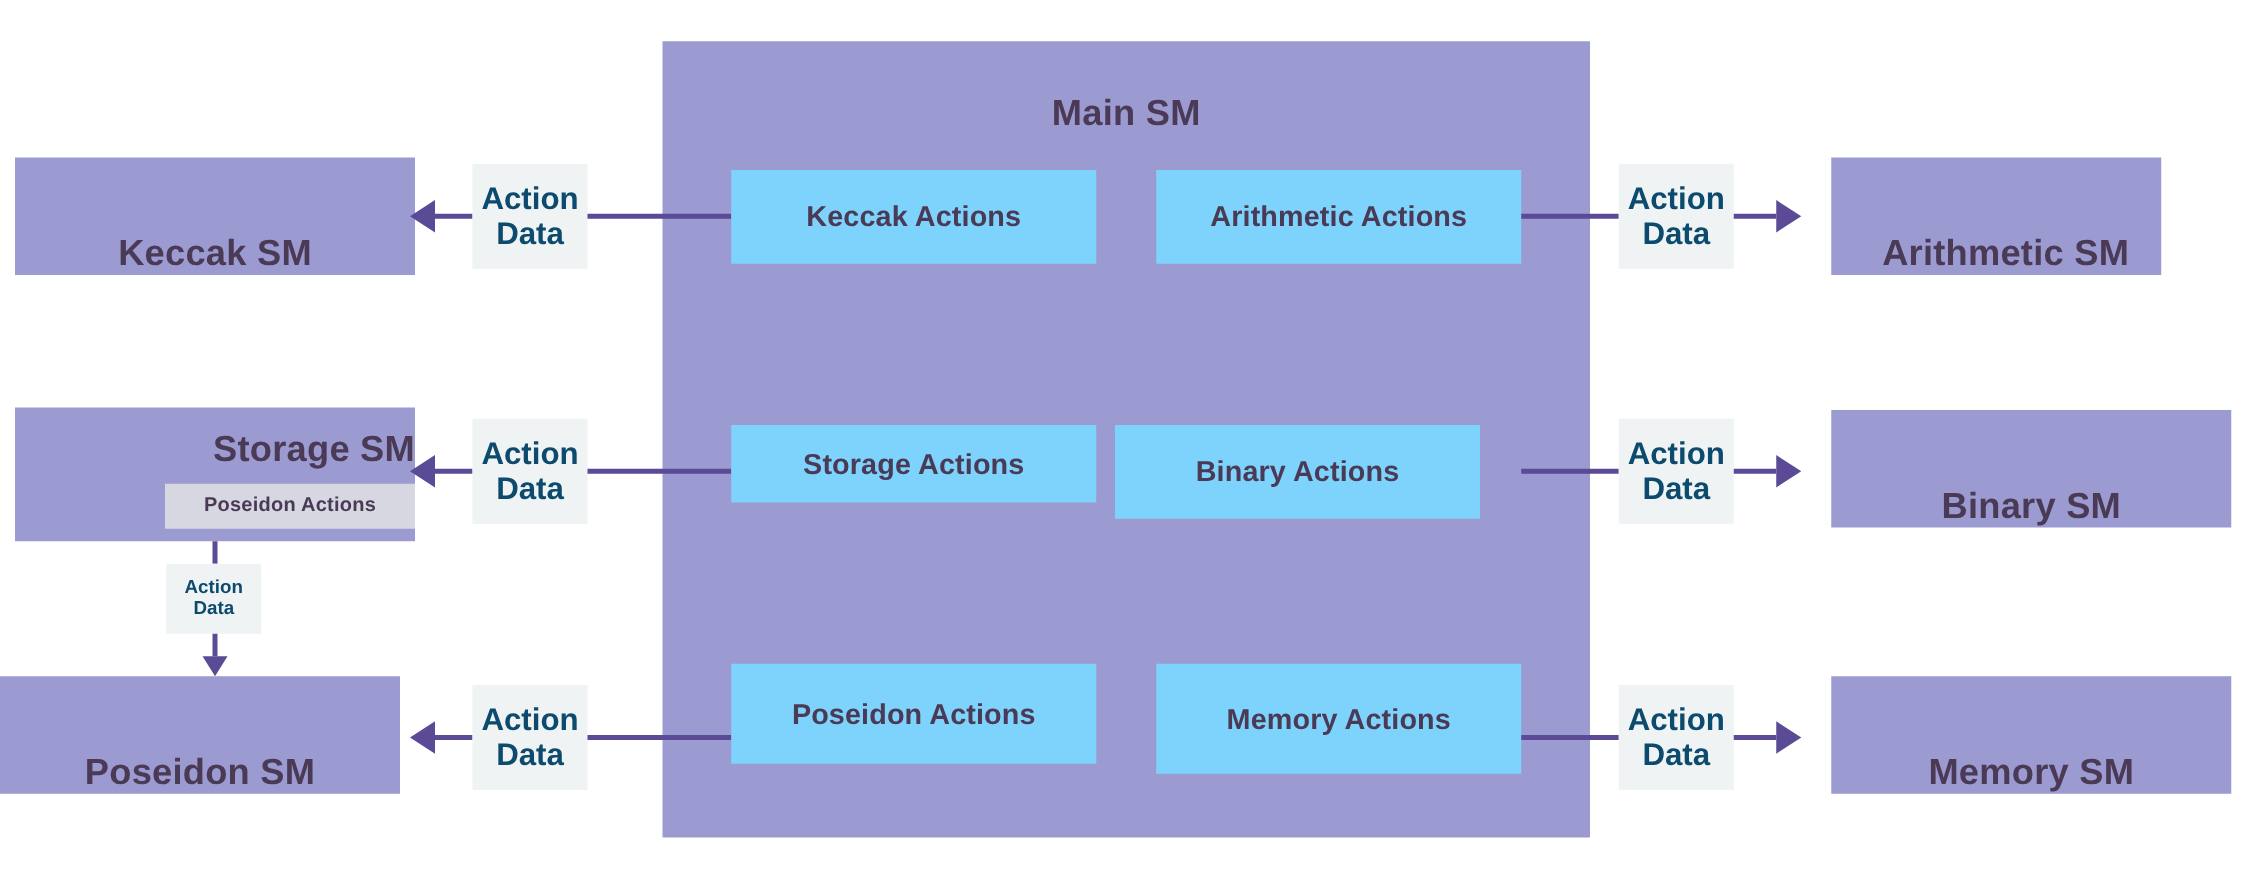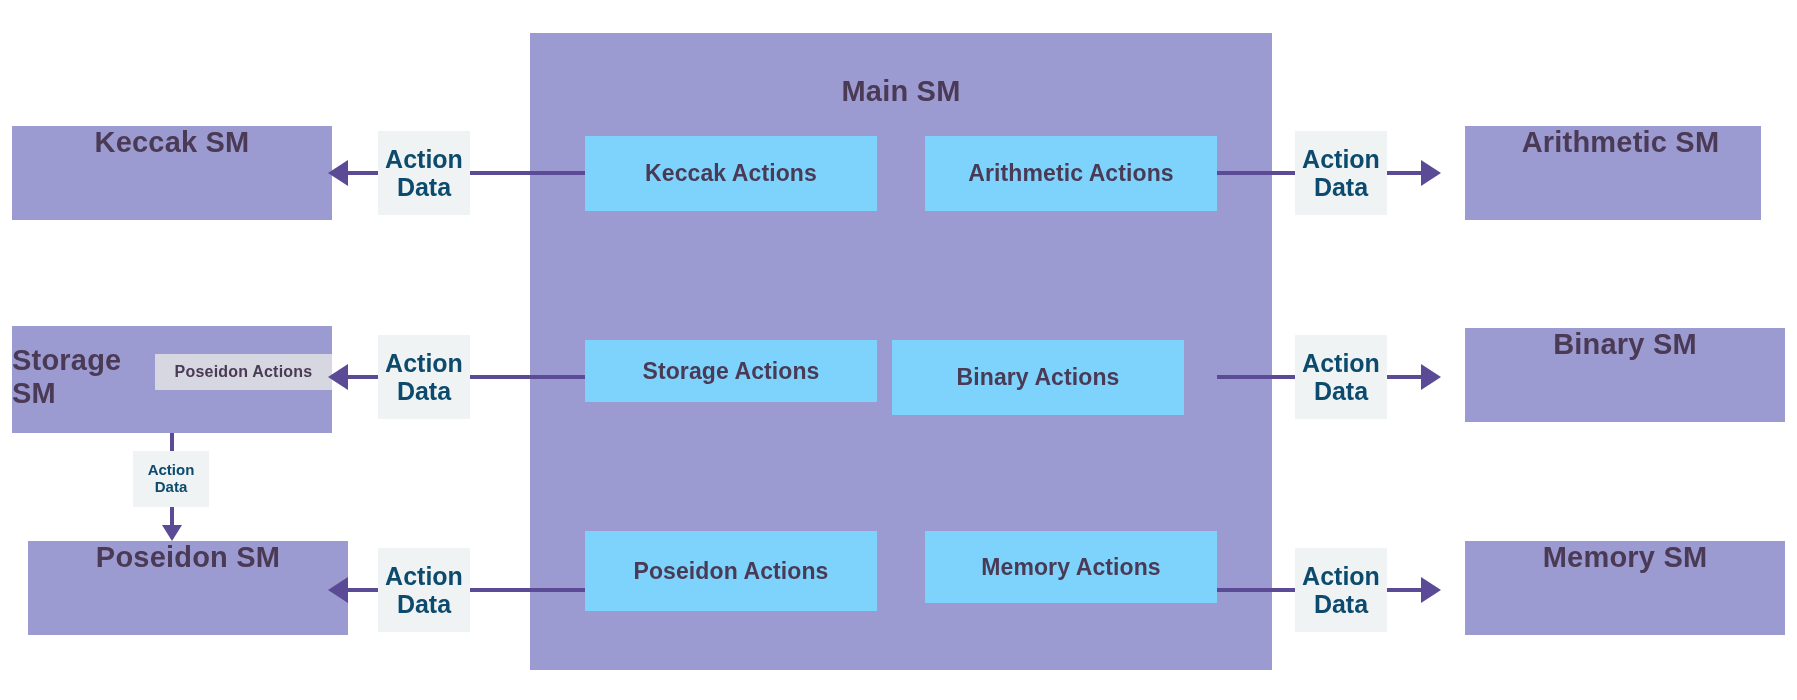--- a/index.html
+++ b/index.html
@@ -38,29 +38,29 @@
     font-size: 29px;
     font-weight: bold;
     color: #4a3a55;
     letter-spacing: 0.2px;
   }
 
   
   .sm-box {
     background: #9b9bd1;
     display: flex;
-    align-items: flex-start;
+    align-items: flex-end;
     justify-content: center;
     color: #4a3a55;
     font-size: 29px;
     font-weight: bold;
     letter-spacing: 0.2px;
   }
   .sm-box.stacked {
-    flex-direction: row;
+    flex-direction: column;
     justify-content: flex-start;
     padding-top: 18px;
   }
 
   
   .action-box {
     background: #7dd3fc;
     display: flex;
     align-items: center;
     justify-content: center;
@@ -161,21 +161,21 @@
   </div>
 
   <div class="abs line-h" style="left:1217px; top:171px; width:78px;"></div>
   <div class="abs edge-label" style="left:1295px; top:131px; width:92px; height:84px;">
     <span>Action</span>
     <span>Data</span>
   </div>
   <div class="abs line-h" style="left:1387px; top:171px; width:34px;"></div>
   <div class="abs arrow-right" style="left:1421px; top:160px;"></div>
 
-  <div class="abs sm-box" style="left:1465px; top:126px; width:296px; height:94px;padding-left:15px;">
+  <div class="abs sm-box" style="left:1465px; top:126px; width:264px; height:94px;padding-left:15px;">
     <span>Arithmetic SM</span>
   </div>
 
   <div class="abs sm-box stacked" style="left:12px; top:326px; width:320px; height:107px;">
     <span>Storage SM</span>
     <span class="nested-action">
       <span>Poseidon Actions</span>
     </span>
   </div>
 
@@ -208,37 +208,37 @@
   </div>
 
   <div class="abs line-v" style="left:170px; top:433px; height:18px;"></div>
   <div class="abs edge-label small" style="left:133px; top:451px; width:76px; height:56px;">
     <span>Action</span>
     <span>Data</span>
   </div>
   <div class="abs line-v" style="left:170px; top:507px; height:18px;"></div>
   <div class="abs arrow-down" style="left:162px; top:525px;"></div>
 
-  <div class="abs sm-box" style="left:28px; top:541px; width:320px; height:94px;">
+  <div class="abs sm-box" style="left:0; top:541px; width:320px; height:94px;">
     <span>Poseidon SM</span>
   </div>
 
   <div class="abs arrow-left" style="left:328px; top:577px;"></div>
   <div class="abs line-h" style="left:348px; top:588px; width:30px;"></div>
   <div class="abs edge-label" style="left:378px; top:548px; width:92px; height:84px;">
     <span>Action</span>
     <span>Data</span>
   </div>
   <div class="abs line-h" style="left:470px; top:588px; width:115px;"></div>
 
   <div class="abs action-box" style="left:585px; top:531px; width:292px; height:80px;">
     <span>Poseidon Actions</span>
   </div>
 
-  <div class="abs action-box" style="left:925px; top:531px; width:292px; height:72px;">
+  <div class="abs action-box" style="left:925px; top:531px; width:292px; height:88px;">
     <span>Memory Actions</span>
   </div>
 
   <div class="abs line-h" style="left:1217px; top:588px; width:78px;"></div>
   <div class="abs edge-label" style="left:1295px; top:548px; width:92px; height:84px;">
     <span>Action</span>
     <span>Data</span>
   </div>
   <div class="abs line-h" style="left:1387px; top:588px; width:34px;"></div>
   <div class="abs arrow-right" style="left:1421px; top:577px;"></div>

